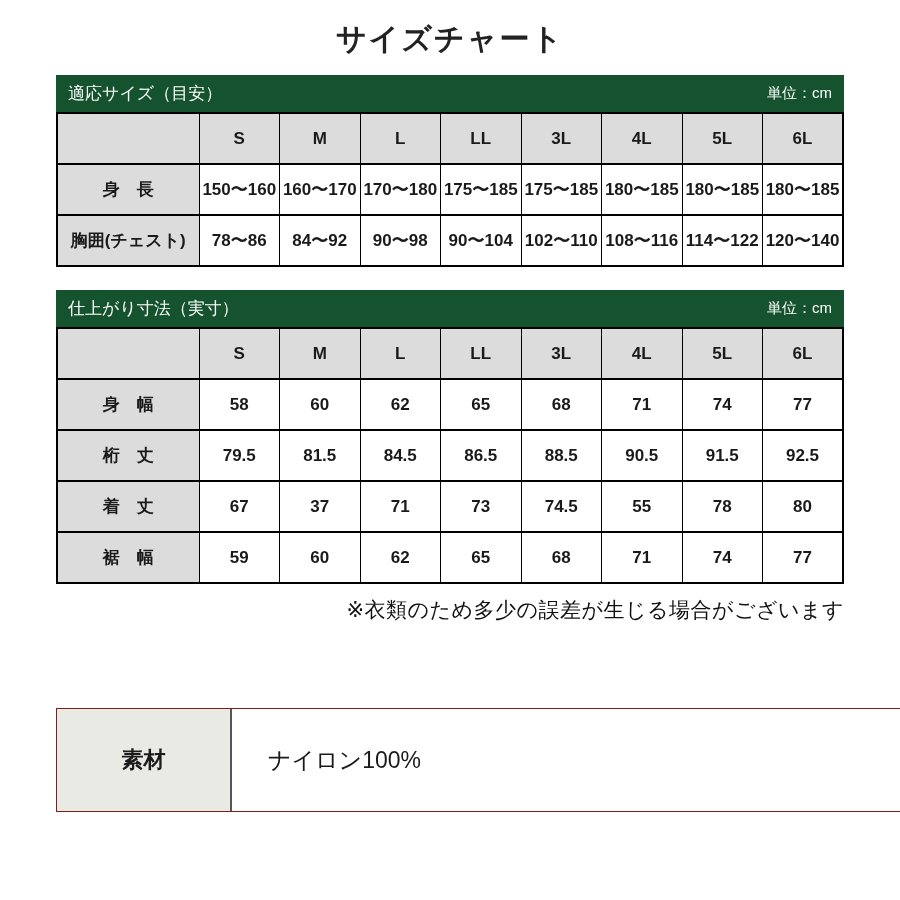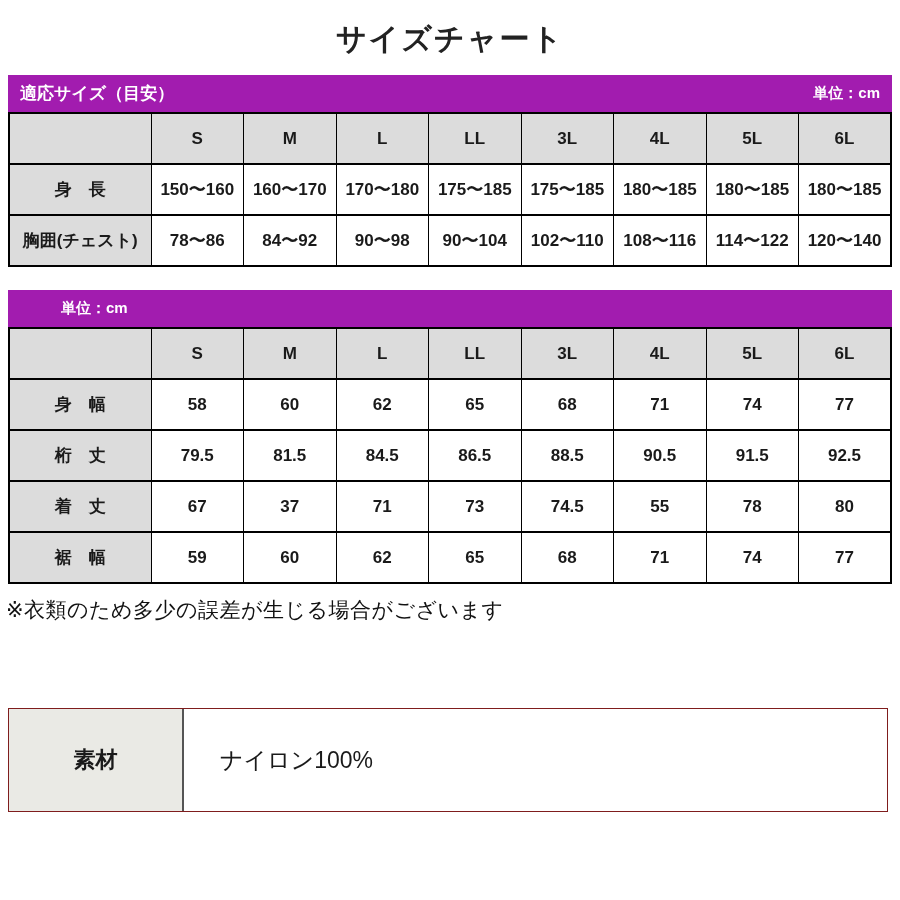--- a/index.html
+++ b/index.html
@@ -6,43 +6,43 @@
     margin: 0;
     padding: 0;
     background: #ffffff;
     width: 900px;
     height: 900px;
     font-family: "Liberation Sans", "DejaVu Sans", sans-serif;
     color: #1a1a1a;
     overflow: hidden;
   }
   .page {
-    width: 884px;
+    width: 788px;
     margin: 0 auto;
     padding-top: 20px;
   }
   .title {
     text-align: center;
     font-size: 30px;
     font-weight: bold;
     letter-spacing: 2px;
     color: #222222;
     margin: 0 0 17px 0;
     line-height: 38px;
   }
   .bar {
-    background: #a21caf;
+    background: #14532d;
     color: #ffffff;
     height: 37px;
     display: flex;
     align-items: center;
     justify-content: space-between;
     padding: 0 12px;
     box-sizing: border-box;
-    font-weight: bold;
+    font-weight: normal;
     font-size: 17px;
   }
   .bar .unit { font-size: 15px; margin-left: 41px; }
   table.size-table {
     width: 100%;
     border-collapse: collapse;
     table-layout: fixed;
     border: 2px solid #000000;
   }
   table.size-table td {
@@ -61,20 +61,21 @@
     white-space: nowrap;
   }
   table.size-table td.gray { background: #dcdcdc; }
   col.label-col { width: 142px; }
   .gap-bar2 { height: 23px; }
   .note {
     font-size: 21px;
     color: #111111;
     margin: 12px 0 0 -2px;
     letter-spacing: 0.5px;
+    text-align: right;
   }
   .material-box {
     margin-top: 84px;
     width: 880px;
     height: 104px;
     border: 1px solid #7f1d1d;
     display: flex;
     box-sizing: border-box;
   }
   .material-label {
@@ -154,20 +155,21 @@
       <td>108〜116</td>
       <td>114〜122</td>
       <td>120〜140</td>
     </tr>
   </tbody>
     </table>
 
   <div class="gap-bar2"></div>
 
   <div class="bar">
+    <span>仕上がり寸法（実寸）</span>
     <span class="unit">単位：cm</span>
   </div>
 
   <table class="size-table">
     <colgroup>
       <col class="label-col">
         <col>
         <col>
         <col>
         <col>

